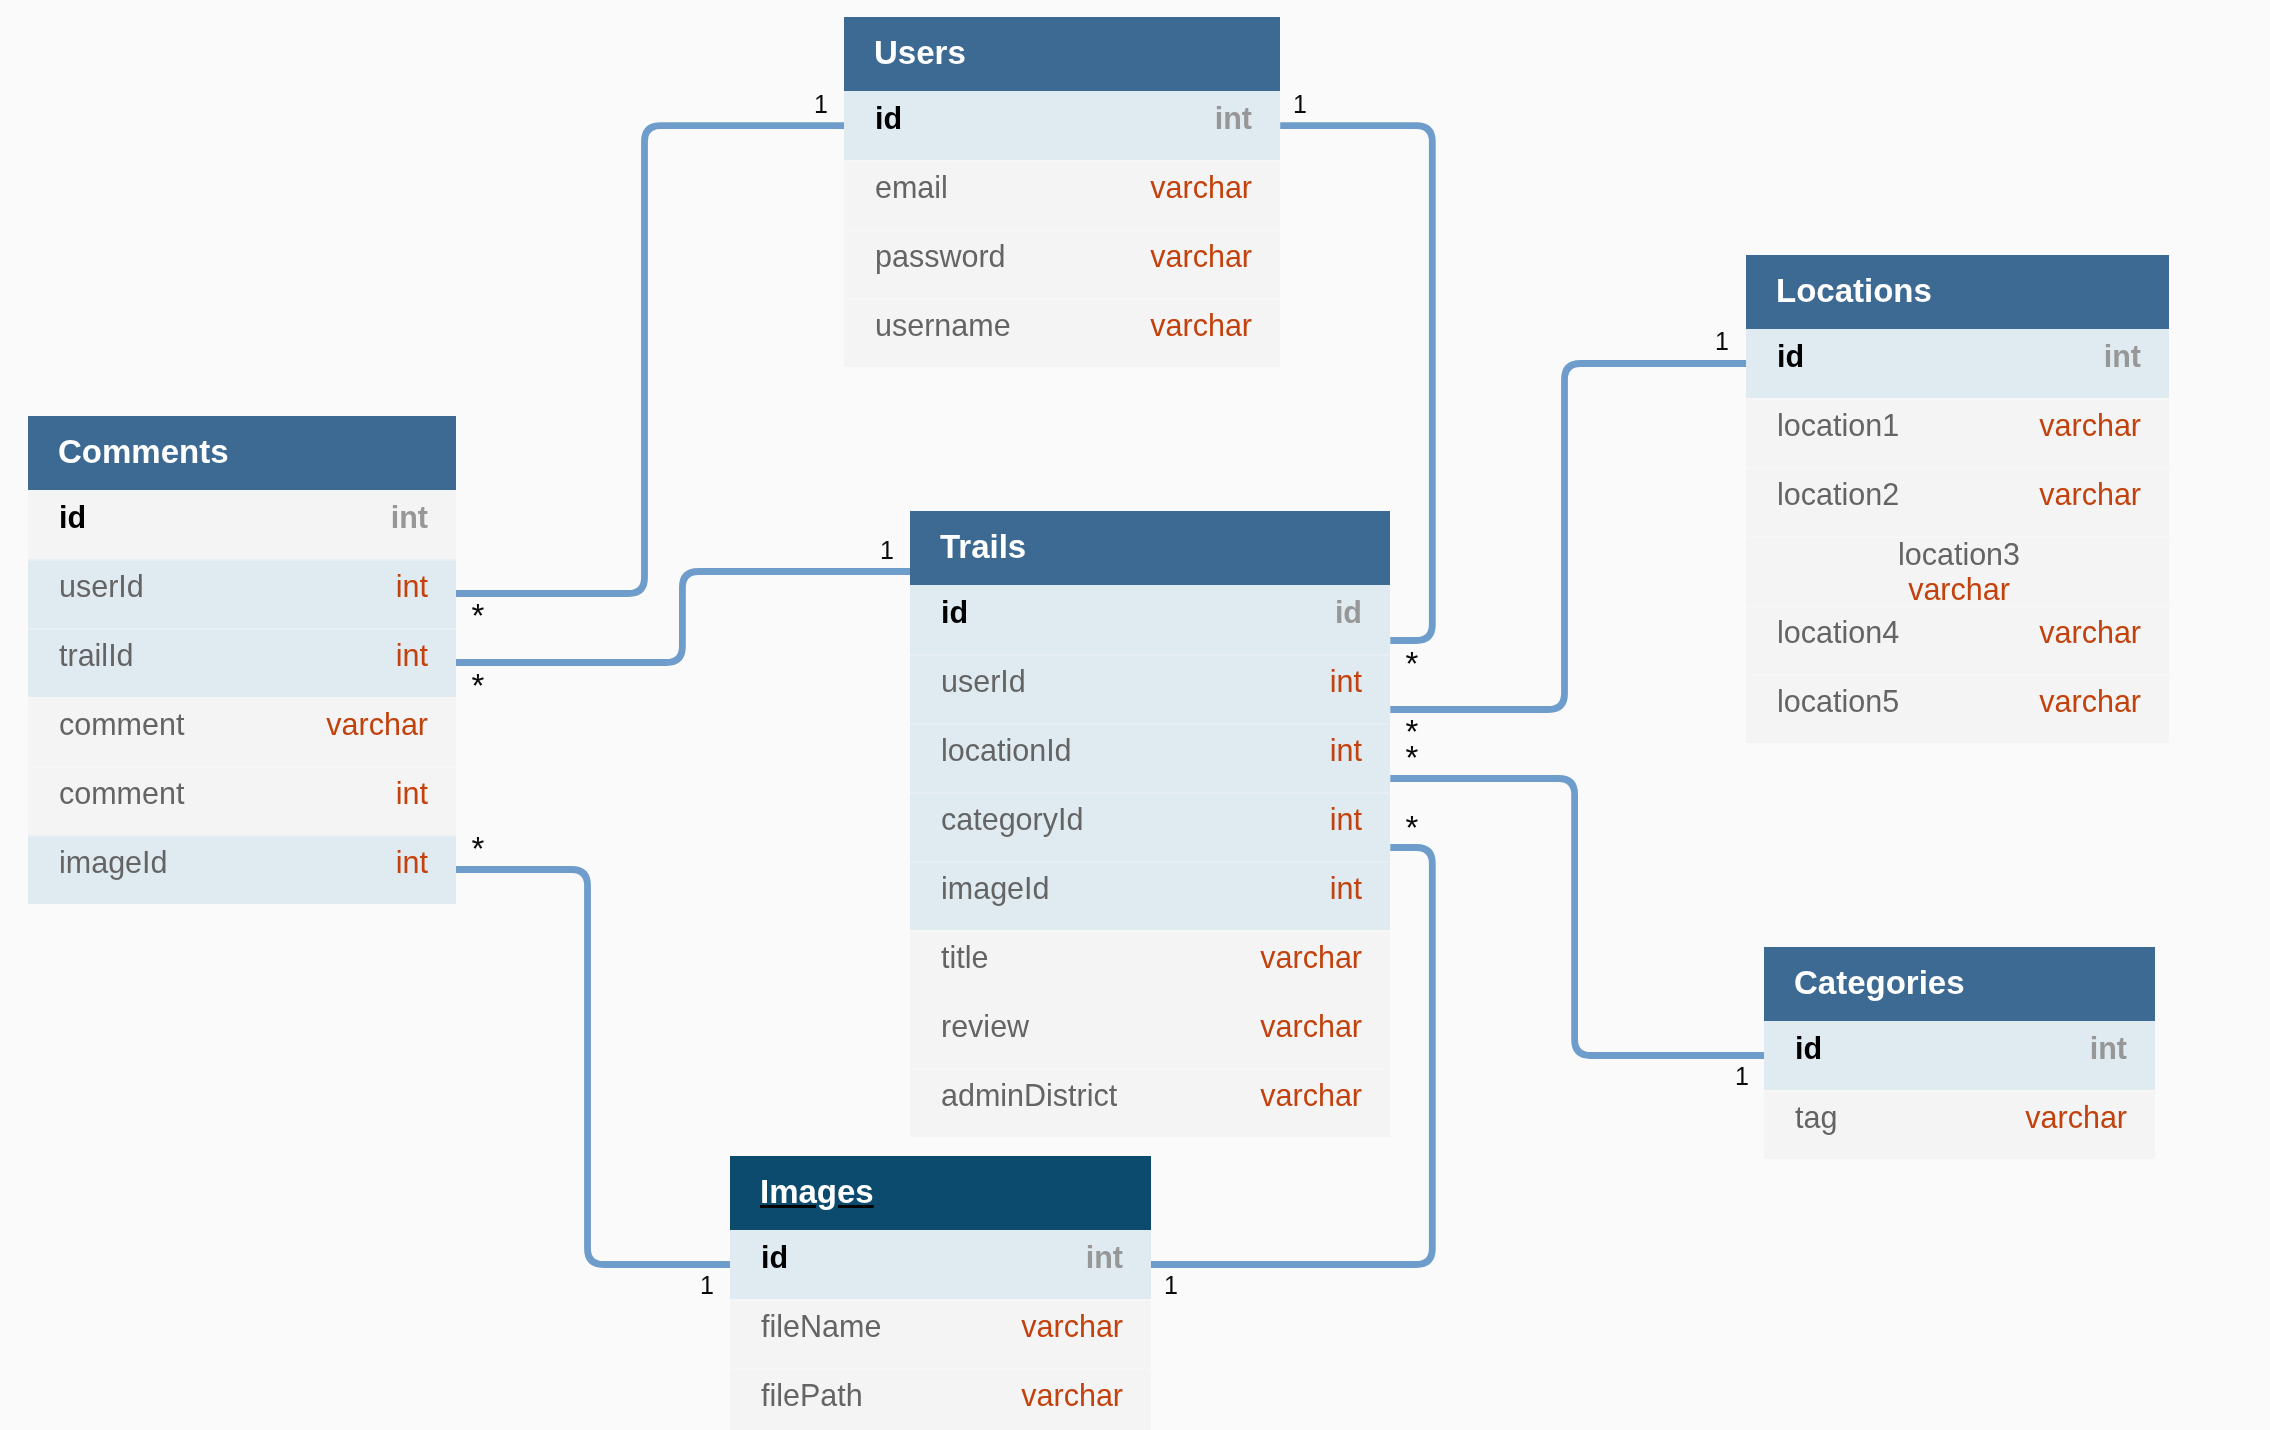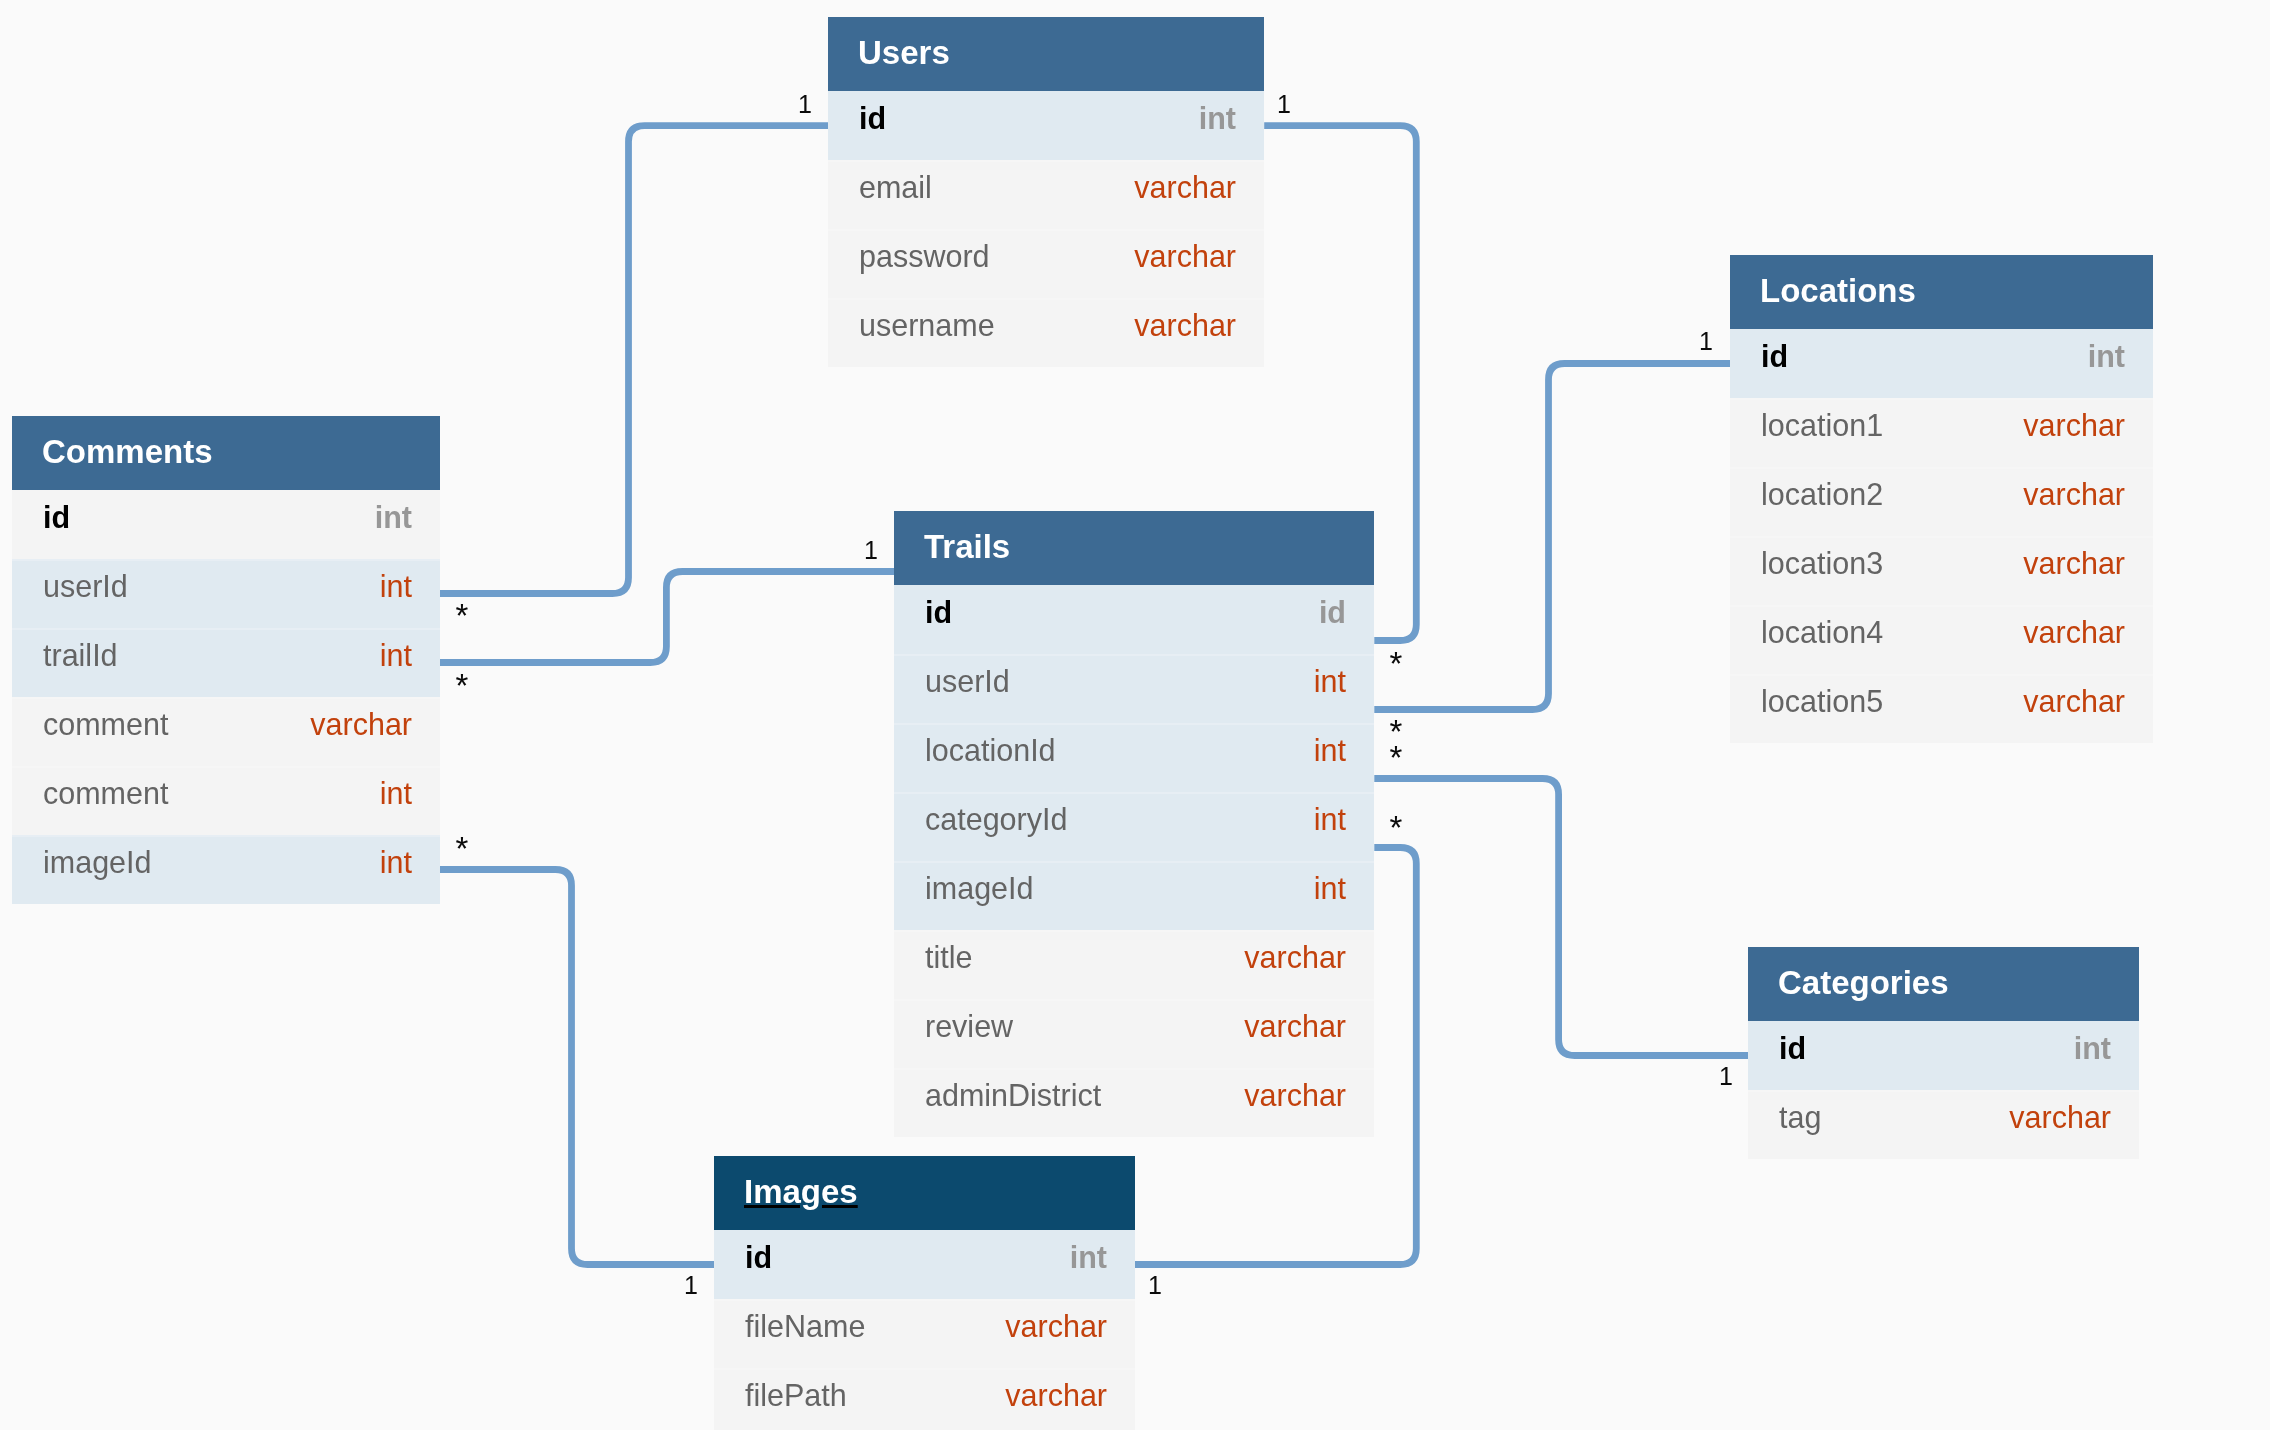--- a/index.html
+++ b/index.html
@@ -7,21 +7,21 @@
   *{-webkit-font-smoothing:antialiased;-moz-osx-font-smoothing:grayscale;}
   .entity-header,.row,.card{will-change:transform;}
   body{
     width:2270px;height:1430px;
     background:#fafafa;
     font-family:"Liberation Sans", sans-serif;
     overflow:hidden;
     position:relative;
     -webkit-font-smoothing:antialiased;
   }
-  #canvas{position:absolute;left:0;top:0;width:1929px;height:1430px;transform:translateZ(0);}
+  #canvas{position:absolute;left:16px;top:0;width:1929px;height:1430px;transform:translateZ(0);}
   .edges{position:absolute;left:0;top:0;width:2270px;height:1430px;pointer-events:none;}
   .entity{position:absolute;box-sizing:border-box;}
   .entity-header{
     box-sizing:border-box;
     height:74px;
     display:flex;align-items:center;
     padding-left:30px;
   }
   .entity-title{
     color:#ffffff;
@@ -187,21 +187,21 @@
         <div class="row" style="background: rgb(244, 244, 244); height: 69px;">
     <span class="sep" style="background: rgba(255, 255, 255, 0.22);"></span>
     <span class="name">location1</span>
     <span class="type">varchar</span>
   </div>
         <div class="row" style="background: rgb(244, 244, 244); height: 69px;">
     <span class="sep" style="background: rgba(255, 255, 255, 0.22);"></span>
     <span class="name">location2</span>
     <span class="type">varchar</span>
   </div>
-        <div class="row" style="background: rgb(244, 244, 244); height: 69px;">
+        <div class="row" style="background: rgb(244, 244, 244); height: 69px; flex-direction: column;">
     <span class="sep" style="background: rgba(255, 255, 255, 0.22);"></span>
     <span class="name">location3</span>
     <span class="type">varchar</span>
   </div>
         <div class="row" style="background: rgb(244, 244, 244); height: 69px;">
     <span class="sep" style="background: rgba(255, 255, 255, 0.22);"></span>
     <span class="name">location4</span>
     <span class="type">varchar</span>
   </div>
         <div class="row" style="background: rgb(244, 244, 244); height: 69px;">

